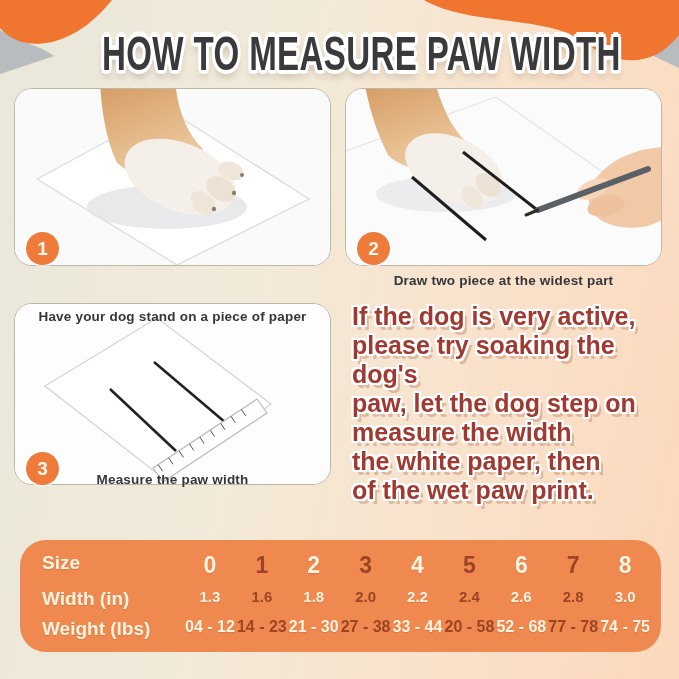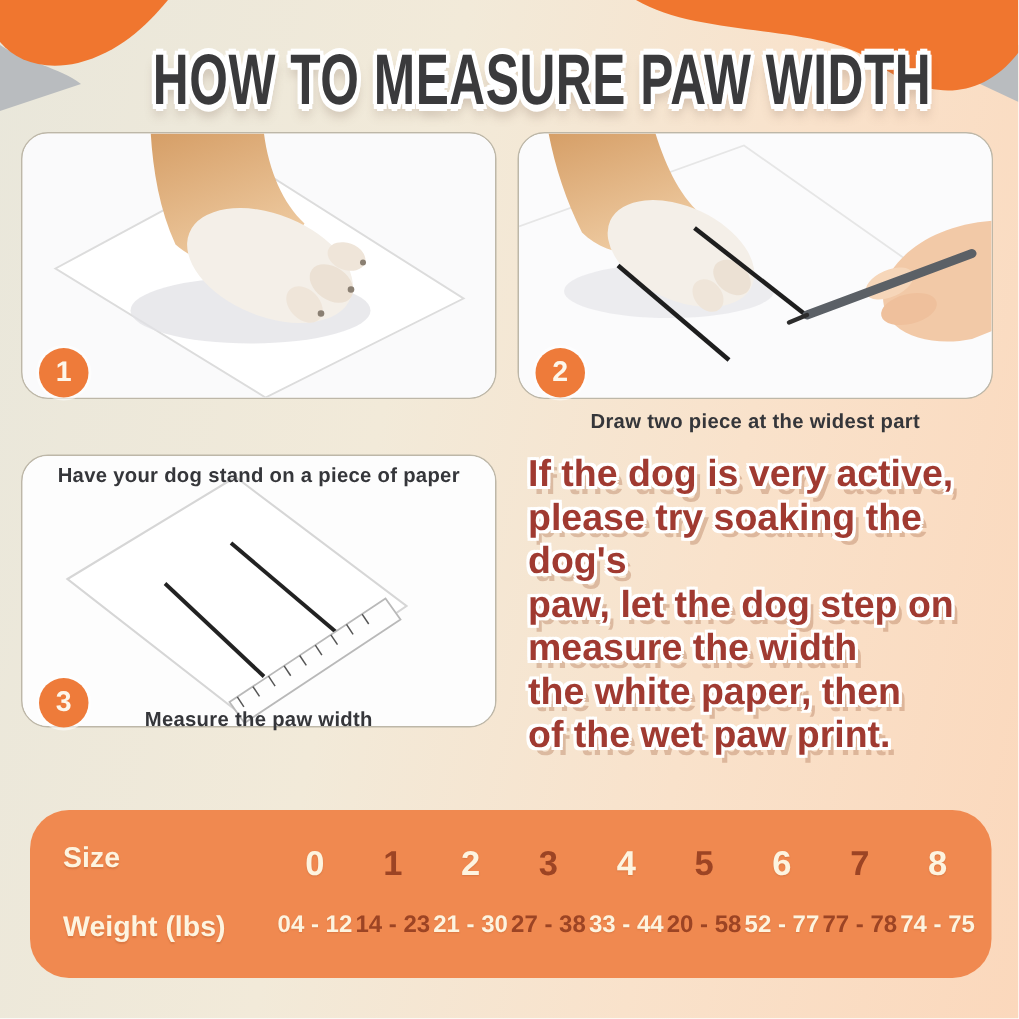--- a/index.html
+++ b/index.html
@@ -183,27 +183,39 @@
       <div class="t-cell c-light">0</div>
       <div class="t-cell c-dark">1</div>
       <div class="t-cell c-light">2</div>
       <div class="t-cell c-dark">3</div>
       <div class="t-cell c-light">4</div>
       <div class="t-cell c-dark">5</div>
       <div class="t-cell c-light">6</div>
       <div class="t-cell c-dark">7</div>
       <div class="t-cell c-light">8</div>
     </div>
+    <div class="t-row row-width">
+      <div class="t-label">Width (in)</div>
+      <div class="t-cell c-light">1.3</div>
+      <div class="t-cell c-dark">1.6</div>
+      <div class="t-cell c-light">1.8</div>
+      <div class="t-cell c-dark">2.0</div>
+      <div class="t-cell c-light">2.2</div>
+      <div class="t-cell c-dark">2.4</div>
+      <div class="t-cell c-light">2.6</div>
+      <div class="t-cell c-dark">2.8</div>
+      <div class="t-cell c-light">3.0</div>
+    </div>
     <div class="t-row row-weight">
       <div class="t-label">Weight (lbs)</div>
       <div class="t-cell c-light">04 - 12</div>
       <div class="t-cell c-dark">14 - 23</div>
       <div class="t-cell c-light">21 - 30</div>
       <div class="t-cell c-dark">27 - 38</div>
       <div class="t-cell c-light">33 - 44</div>
       <div class="t-cell c-dark">20 - 58</div>
-      <div class="t-cell c-light">52 - 77</div>
+      <div class="t-cell c-light">52 - 68</div>
       <div class="t-cell c-dark">77 - 78</div>
       <div class="t-cell c-light">74 - 75</div>
     </div>
   </div>
 
 </div>
 
 </body></html>

